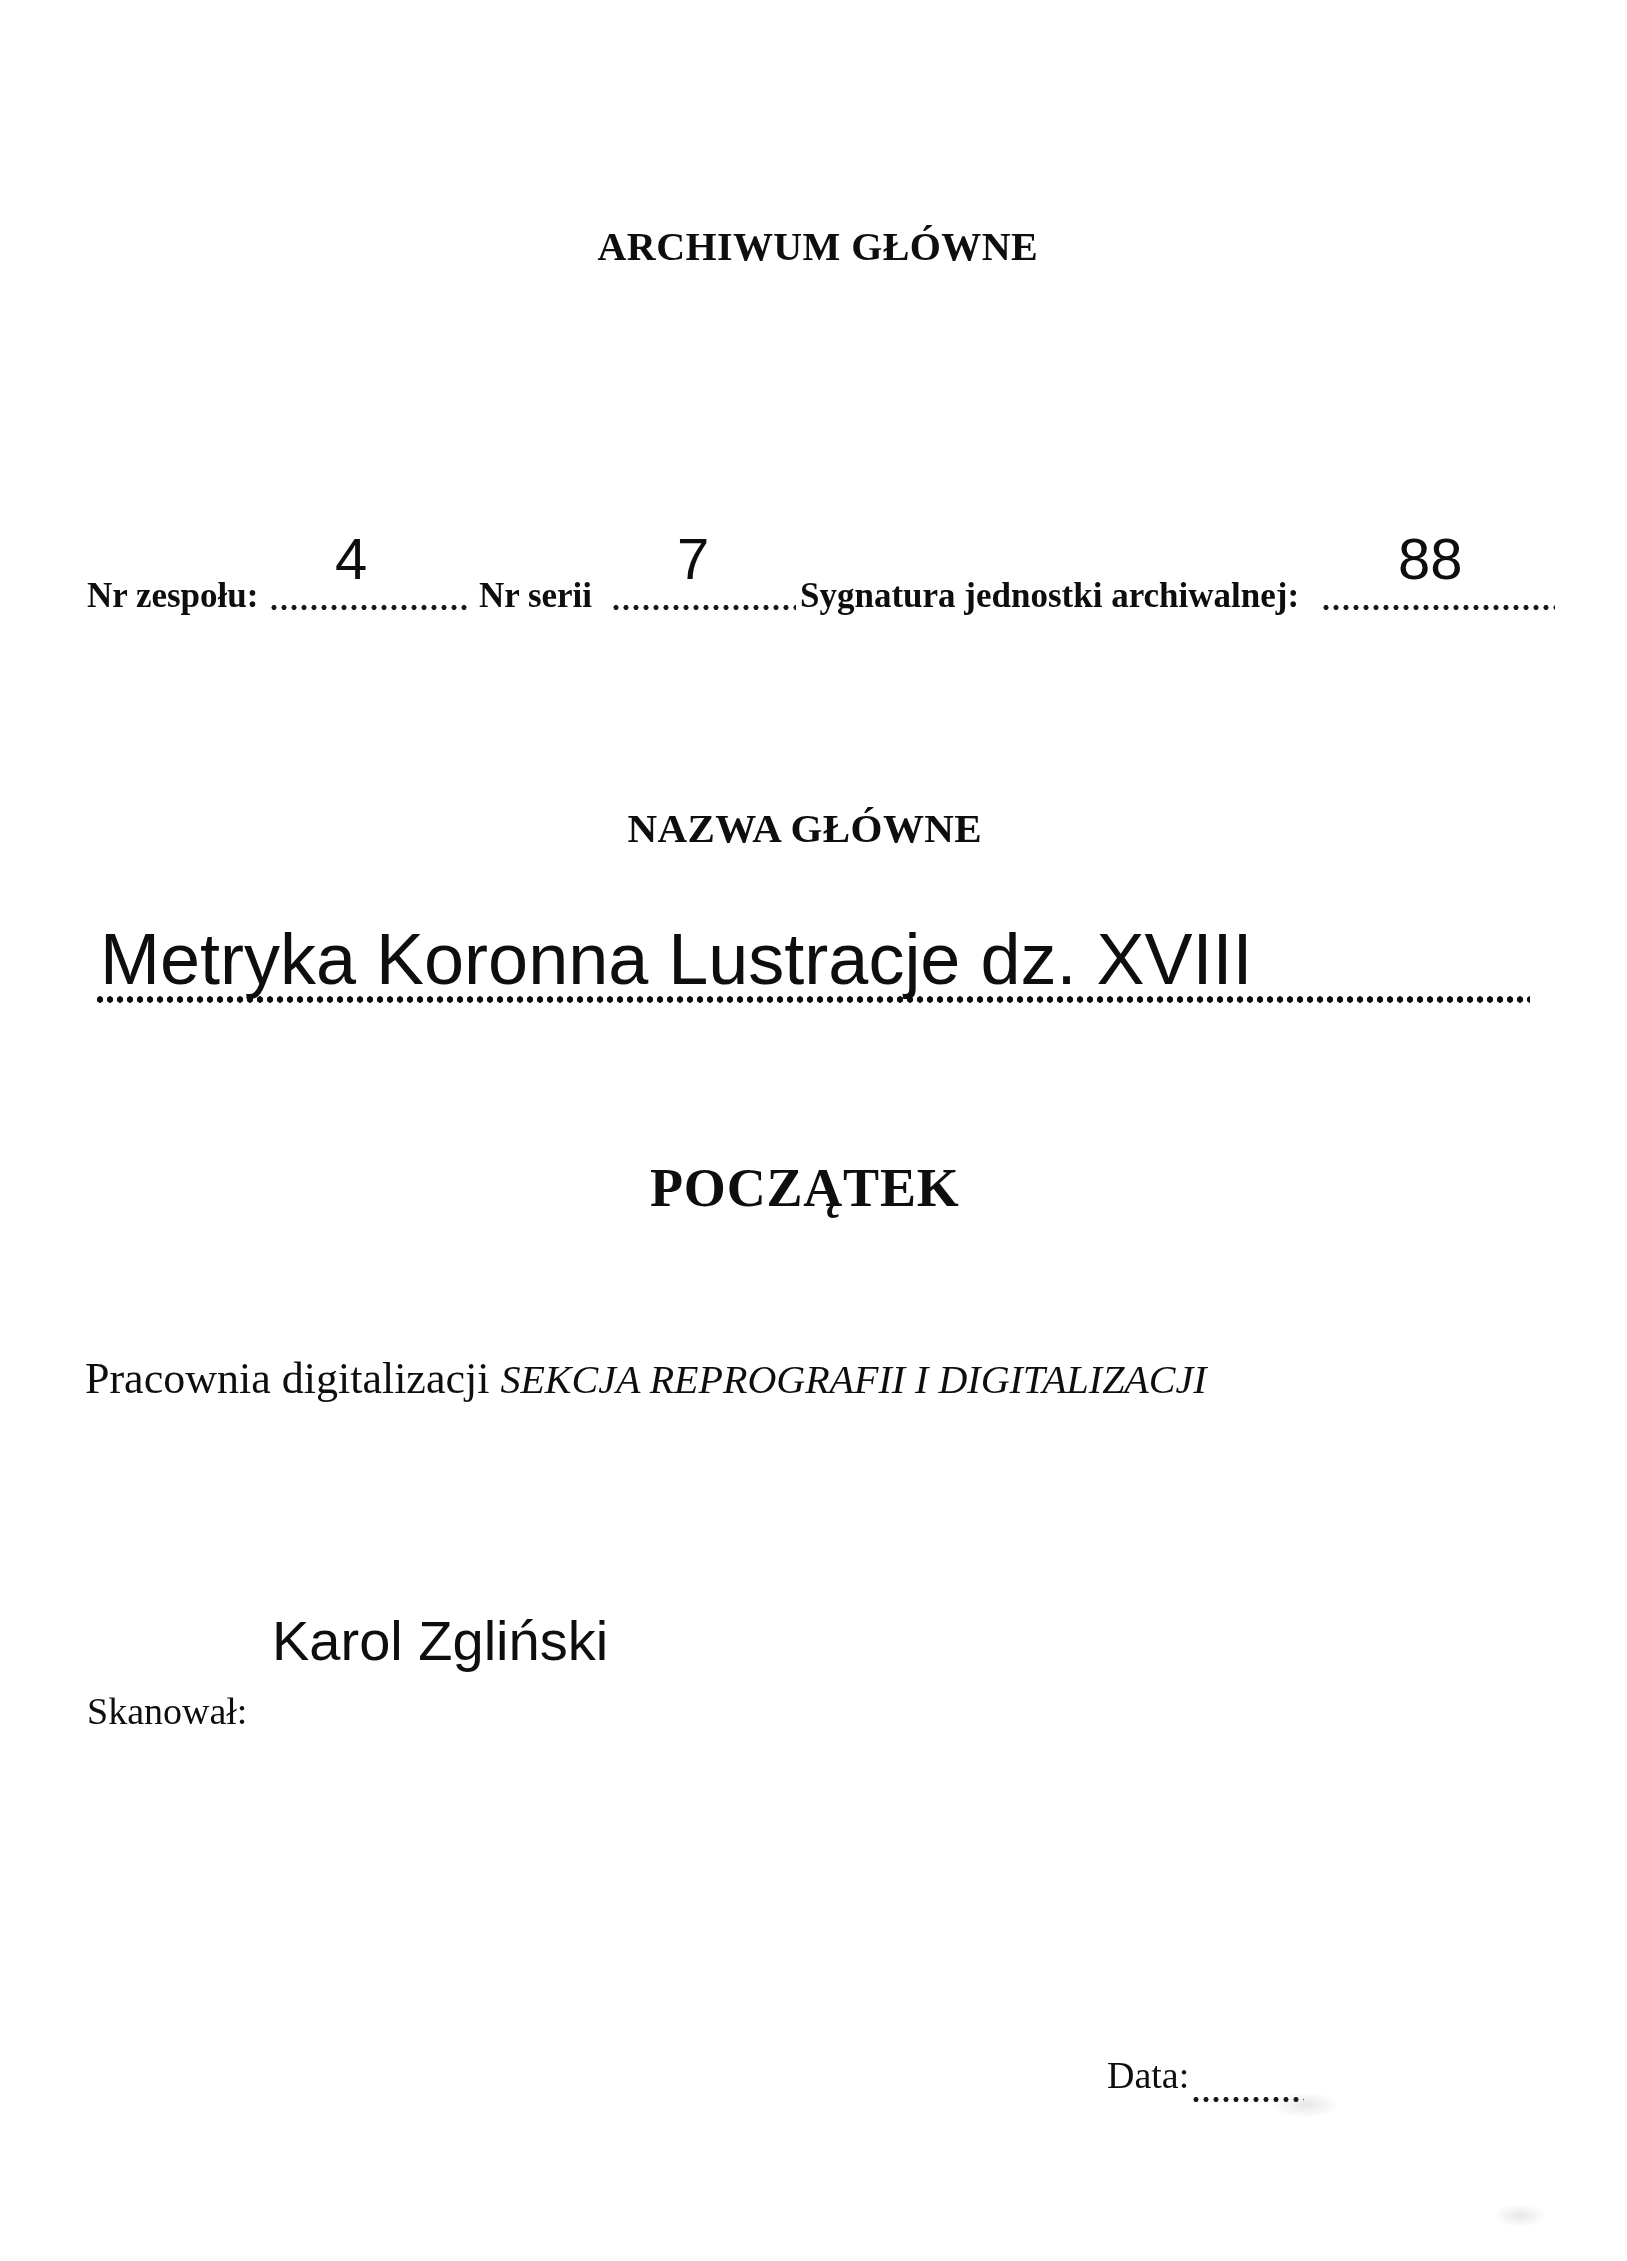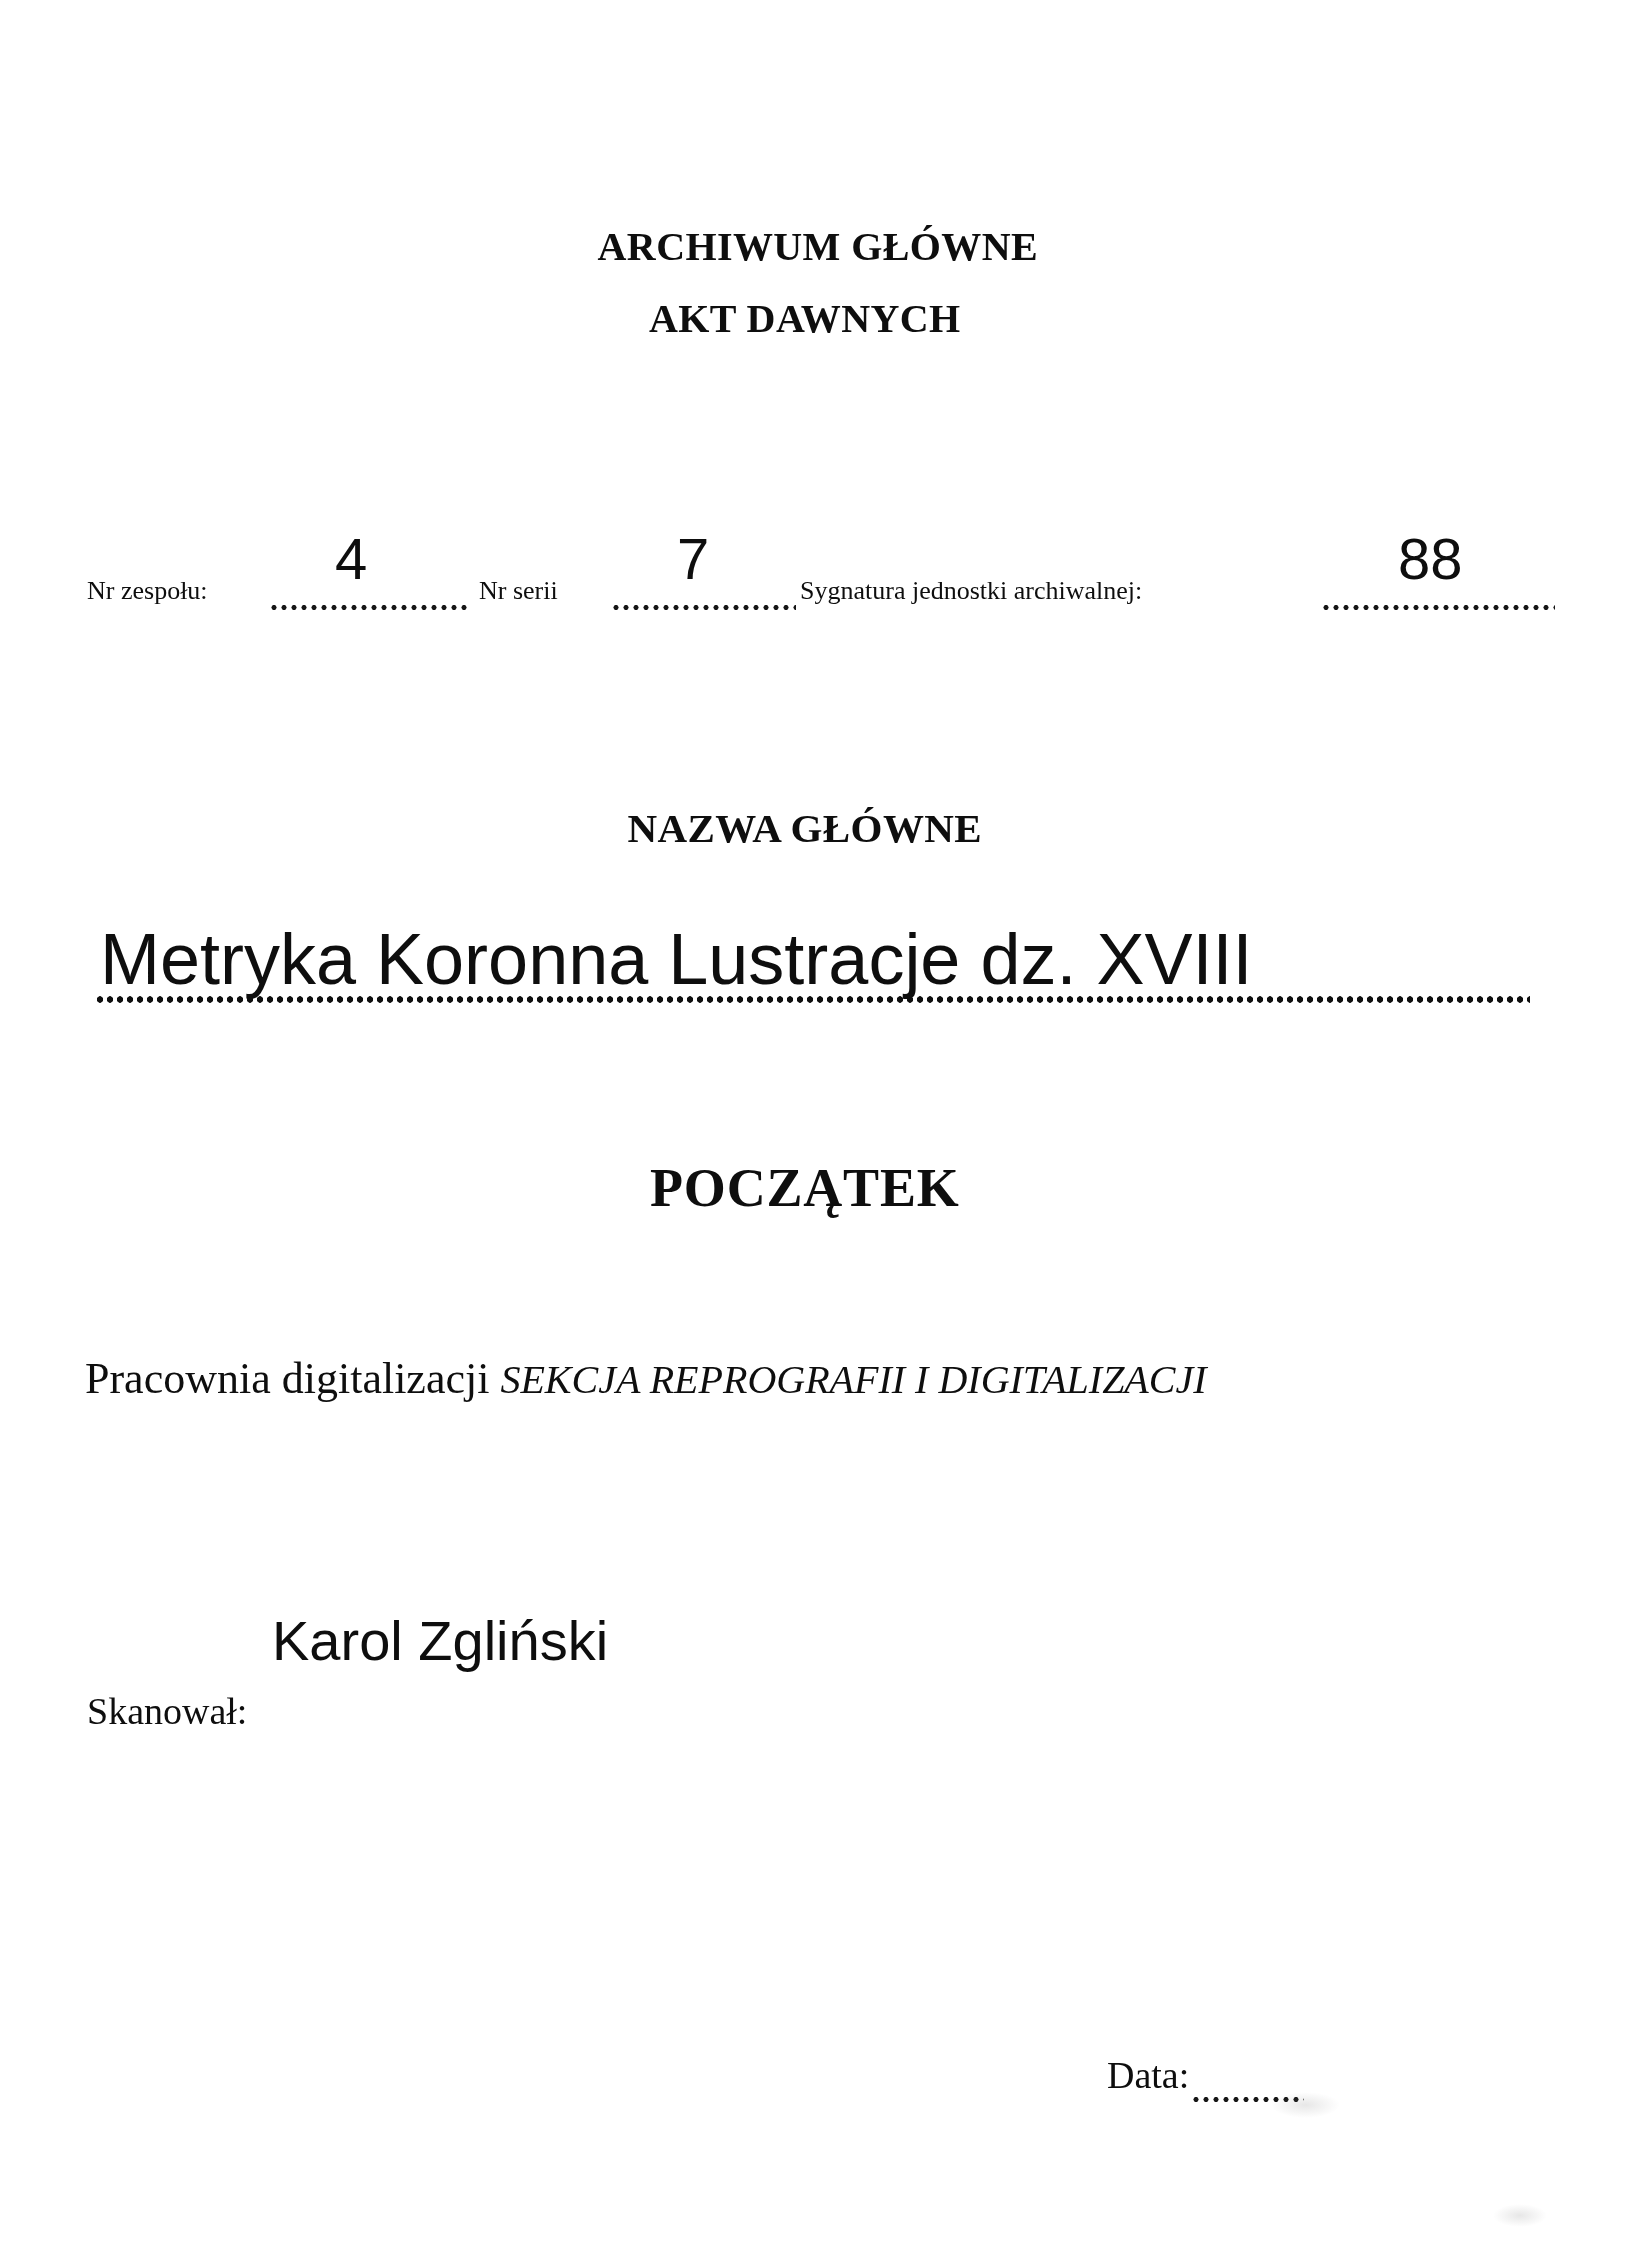--- a/index.html
+++ b/index.html
@@ -17,21 +17,21 @@
     overflow: hidden;
   }
   .abs { position: absolute; line-height: 1; white-space: nowrap; }
 
   
   .centered { left: 0; right: 18.4px; text-align: center; }
 
   .serif      { font-family: "Liberation Serif", serif; }
 
   .header-line   { font-size: 40px; font-weight: bold; letter-spacing: 0.4px; }
-  .form-label    { font-size: 26px; }
+  .form-label    { font-size: 35px; font-weight: bold; }
   .form-value    { font-size: 58px; font-family: "Liberation Sans", sans-serif; }
   .section-head  { font-size: 41px; font-weight: bold; letter-spacing: 0.4px; }
   .fonds-name    { font-size: 72px; font-family: "Liberation Sans", sans-serif; }
   .start-head    { font-size: 54px; font-weight: bold; letter-spacing: 0.8px; }
   .lab-label     { font-size: 44px; }
   .lab-value     { font-size: 40px; font-style: italic; }
   .scan-label    { font-size: 38px; }
   .scan-value    { font-size: 56px; font-family: "Liberation Sans", sans-serif; }
   .date-label    { font-size: 38px; }
   .date-value    { font-size: 58px; font-family: "Liberation Sans", sans-serif; }
@@ -56,21 +56,20 @@
   .smudge {
     background: radial-gradient(ellipse at center, rgba(120,120,120,0.18), rgba(120,120,120,0) 70%);
   }
 </style>
 </head>
 <body>
 
 <div class="page">
 
   <div class="abs centered header-line serif" style="top:227px;padding-left:26px;">ARCHIWUM GŁÓWNE</div>
-  <div class="abs centered header-line serif" style="top:299px;">AKT DAWNYCH</div>
 
   <div class="abs form-value" style="top:530px; left:335px;">4</div>
   <div class="abs form-value" style="top:530px; left:677px;">7</div>
   <div class="abs form-value" style="top:530px; left:1398px;">88</div>
 
   <div class="abs form-label serif" style="top:578px; left:87px;">Nr zespołu:</div>
   <div class="abs leader" style="top:603px; left:269px; width:200px;"></div>
   <div class="abs form-label serif" style="top:578px; left:479px;">Nr serii</div>
   <div class="abs leader" style="top:603px; left:611px; width:185px;"></div>
   <div class="abs form-label serif" style="top:578px; left:800px;">Sygnatura jednostki archiwalnej:</div>

